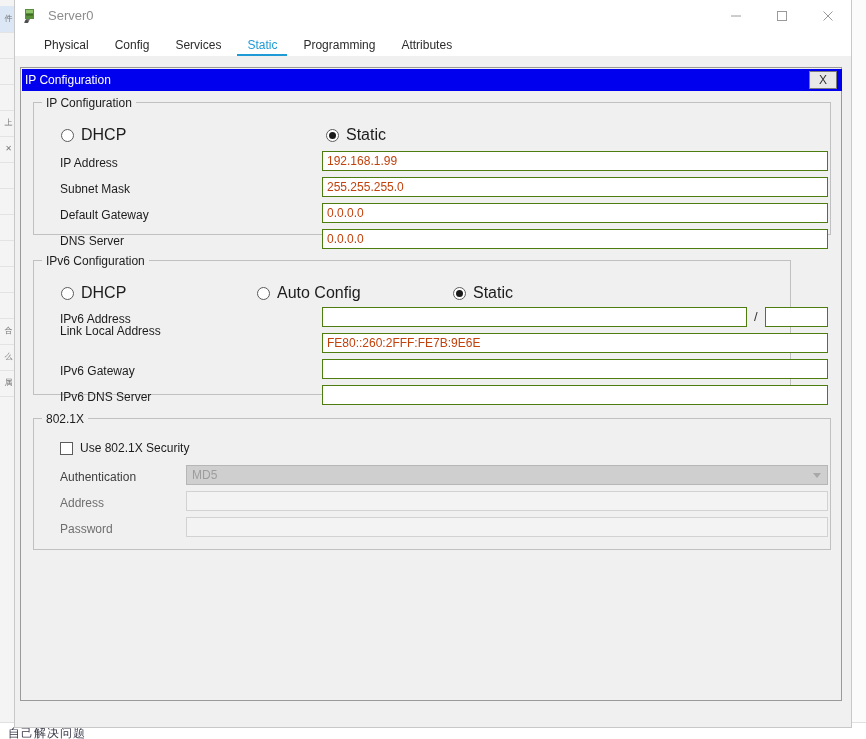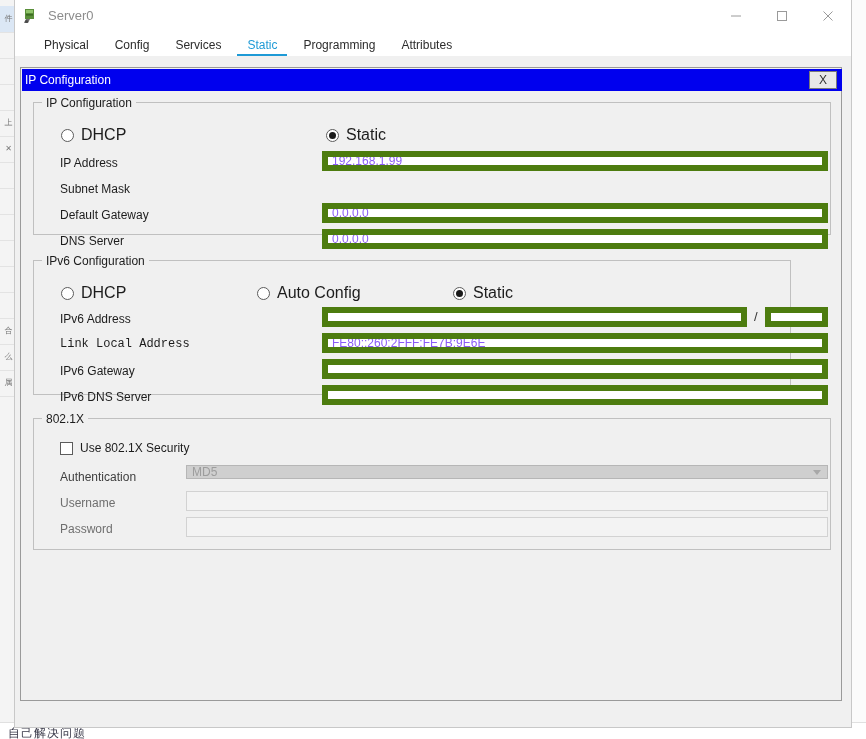--- a/index.html
+++ b/index.html
@@ -221,24 +221,24 @@
     font-size: 12px;
     color: #1c1c1c;
     white-space: nowrap;
     font-family: "Liberation Sans", sans-serif;
   }
 
   
   .text-input {
     position: absolute;
     background: #ffffff;
-    border: 6px solid #4d7c0f;
-    box-sizing: border-box;
-    font-size: 12px;
-    color: #8b5cf6;
+    border: 1px solid #4d7c0f;
+    box-sizing: border-box;
+    font-size: 12px;
+    color: #c2410c;
     padding: 0 0 0 4px;
     line-height: 18px;
     height: 20px;
     font-family: "Liberation Sans", sans-serif;
     outline: none;
   }
   .text-input.disabled {
     background: #f3f3f3;
     border: 1px solid #d2d2d2;
     color: #8d8d8d;
@@ -306,21 +306,21 @@
   }
 
   
   #auth-combo {
     position: absolute;
     background: #cfcfcf;
     border: 1px solid #b6b6b6;
     box-sizing: border-box;
     display: flex;
     align-items: center;
-    height: 14px;
+    height: 20px;
   }
   #auth-combo-value {
     margin-left: 5px;
     font-size: 12px;
     color: #9d9d9d;
     font-family: "Liberation Sans", sans-serif;
   }
   #auth-combo-arrow {
     margin-left: auto;
     margin-right: 6px;
@@ -416,20 +416,21 @@
         </div>
         <div class="radio-row" style="left:292px; top:23px;">
           <span class="radio-mark checked"></span>
           <span class="radio-label">Static</span>
         </div>
 
         <div class="field-label" style="left:26px; top:53px;">IP Address</div>
         <input class="text-input" type="text" style="left: 288px; top: 48px; width: 506px;" value="192.168.1.99">
 
         <div class="field-label" style="left:26px; top:79px;">Subnet Mask</div>
+        <input class="text-input" type="text" style="left: 288px; top: 74px; width: 506px;" value="255.255.255.0">
 
         <div class="field-label" style="left:26px; top:105px;">Default Gateway</div>
         <input class="text-input" type="text" style="left: 288px; top: 100px; width: 506px;" value="0.0.0.0">
 
         <div class="field-label" style="left:26px; top:131px;">DNS Server</div>
         <input class="text-input" type="text" style="left: 288px; top: 126px; width: 506px;" value="0.0.0.0">
       </div>
 
       <div class="groupbox" style="left:12px; top:192px; width:758px; height:135px;">
         <div class="group-title">IPv6 Configuration</div>
@@ -445,21 +446,21 @@
         <div class="radio-row" style="left:419px; top:23px;">
           <span class="radio-mark checked"></span>
           <span class="radio-label">Static</span>
         </div>
 
         <div class="field-label" style="left:26px; top:51px;">IPv6 Address</div>
         <input class="text-input" type="text" style="left: 288px; top: 46px; width: 425px;" value="">
         <div id="ipv6-slash" style="left:720px; top:48px;">/</div>
         <input class="text-input" type="text" style="left: 731px; top: 46px; width: 63px;" value="">
 
-        <div class="field-label" style="left:26px; top:76px;font-family:Liberation Mono, monospace;">Link Local Address</div>
+        <div class="field-label" style="left:26px; top:63px;">Link Local Address</div>
         <input class="text-input" type="text" style="left: 288px; top: 72px; width: 506px;" value="FE80::260:2FFF:FE7B:9E6E">
 
         <div class="field-label" style="left:26px; top:103px;">IPv6 Gateway</div>
         <input class="text-input" type="text" style="left: 288px; top: 98px; width: 506px;" value="">
 
         <div class="field-label" style="left:26px; top:129px;">IPv6 DNS Server</div>
         <input class="text-input" type="text" style="left: 288px; top: 124px; width: 506px;" value="">
       </div>
 
       <div class="groupbox" style="left:12px; top:350px; width:798px; height:132px;">
@@ -469,21 +470,21 @@
           <span class="check-mark"></span>
           <span class="check-label">Use 802.1X Security</span>
         </div>
 
         <div class="field-label" style="left:26px; top:51px; color:#404040;">Authentication</div>
         <div id="auth-combo" style="left:152px; top:46px; width:642px;">
           <span id="auth-combo-value">MD5</span>
           <span id="auth-combo-arrow"></span>
         </div>
 
-        <div class="field-label" style="left:26px; top:77px; color:#6f6f6f;">Username</div>
+        <div class="field-label" style="left:26px; top:77px; color:#6f6f6f;">Address</div>
         <input class="text-input disabled" type="text" disabled="" style="left: 152px; top: 72px; width: 642px;" value="">
 
         <div class="field-label" style="left:26px; top:103px; color:#6f6f6f;">Password</div>
         <input class="text-input disabled" type="text" disabled="" style="left: 152px; top: 98px; width: 642px;" value="">
       </div>
 
     </div>
 
   </div>
 </div>

